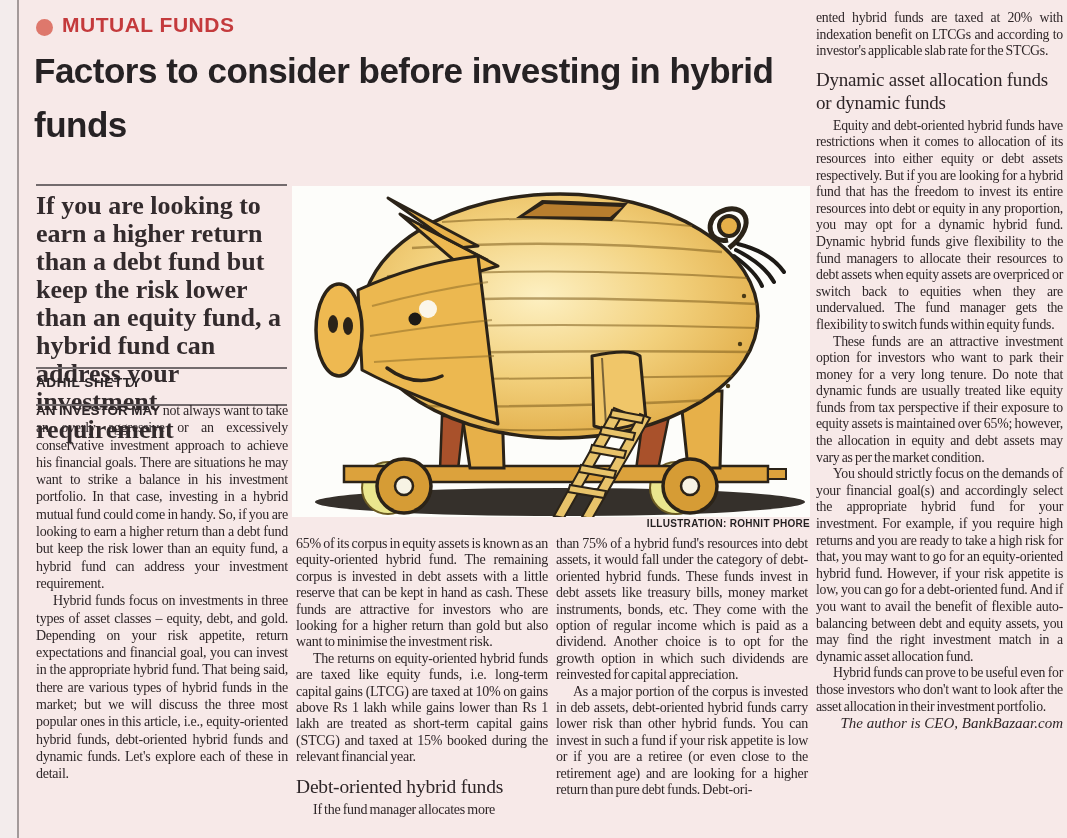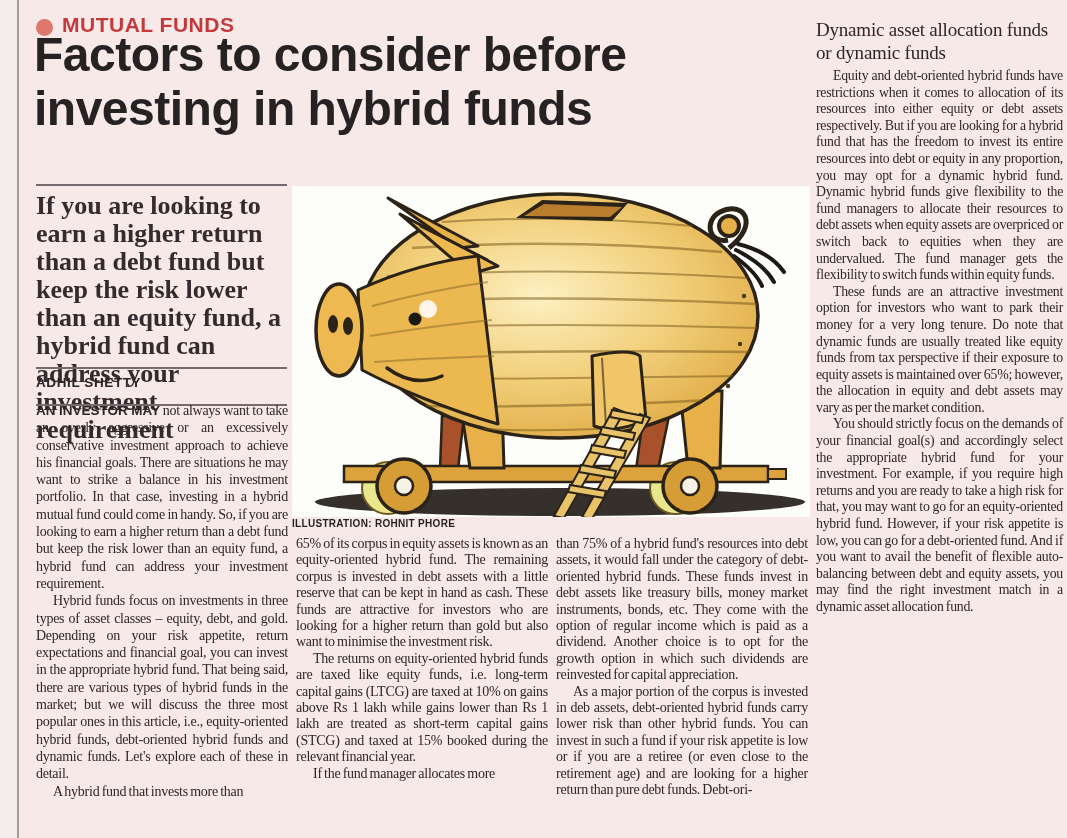--- a/index.html
+++ b/index.html
@@ -8,22 +8,22 @@
     background:#f7e9e8;color:#2e2628;
     font-family:"Liberation Serif", serif;
   }
   .edge-strip{position:absolute;left:0;top:0;width:17px;height:838px;
     background:#f3ecec;border-right:2px solid #a39a9a;}
   .kicker-dot{position:absolute;left:36px;top:19px;width:17px;height:17px;
     border-radius:50%;background:#de786c;}
   .kicker{position:absolute;left:62px;top:13px;
     font-family:"Liberation Sans", sans-serif;font-weight:700;font-size:21px;
     letter-spacing:.5px;color:#c43a3c;}
-  .headline{position:absolute;left:34px;top:28px;width:770px;
-    font-family:"Liberation Sans", sans-serif;font-weight:700;font-size:48px;
+  .headline{position:absolute;left:34px;top:44px;width:770px;
+    font-family:"Liberation Sans", sans-serif;font-weight:700;font-size:35px;
     line-height:54px;letter-spacing:-.5px;color:#262224;}
   .standfirst{position:absolute;left:36px;top:184px;width:251px;
     border-top:2px solid #736b6d;padding-top:6px;
     font-weight:700;font-size:26px;line-height:28px;color:#332b2d;}
   .byline-block{position:absolute;left:36px;top:367px;width:251px;
     border-top:2px solid #736b6d;border-bottom:2px solid #736b6d;
     padding:6px 0 14px;font-family:"Liberation Sans", sans-serif;font-weight:700;
     font-size:13.5px;letter-spacing:.6px;color:#2a2527;}
   .col{position:absolute;width:252px;text-align:justify;
     font-size:14px;line-height:17.2px;letter-spacing:-.25px;word-spacing:-1px;
@@ -35,21 +35,21 @@
   .lead-in{font-family:"Liberation Sans", sans-serif;font-weight:700;
     font-size:13.5px;letter-spacing:0;}
   .col1{left:36px;top:402px;height:436px;line-height:17.3px;}
   .col2{left:296px;top:536px;height:302px;line-height:16.4px;}
   .col3{left:556px;top:536px;height:302px;line-height:16.4px;}
   .col4{left:816px;top:10px;width:247px;height:828px;
     font-size:13.8px;line-height:16.6px;}
   .col4 .subhead{font-size:19px;line-height:23px;margin:8px 0 4px;}
   .panel{position:absolute;left:292px;top:186px;width:518px;height:331px;
     background:#fdfdfa;}
-  .credit{position:absolute;left:292px;top:518px;width:518px;text-align:left;
+  .credit{position:absolute;left:292px;top:518px;width:518px;text-align:right;
     font-family:"Liberation Sans", sans-serif;font-weight:700;font-size:10px;
     letter-spacing:.3px;color:#231f20;}
   .author-note{font-style:italic;text-align:right;font-size:15px;
     margin-top:10px;letter-spacing:0;word-spacing:0;}
 </style>
 </head>
 <body>
 
 <div class="edge-strip"></div>
 
@@ -155,32 +155,35 @@
       <circle cx="398" cy="300" r="9" fill="#f7f3e4" stroke="#2b2318" stroke-width="2.5"></circle>
     </g>
   </svg>
 </div>
 
 <div class="credit">ILLUSTRATION: ROHNIT PHORE</div>
 
 <div class="col col1">
   <p><span class="lead-in">AN INVESTOR MAY</span><span> not always want to take an overly aggressive or an excessively conservative investment approach to achieve his financial goals. There are situations he may want to strike a balance in his investment portfolio. In that case, investing in a hybrid mutual fund could come in handy. So, if you are looking to earn a higher return than a debt fund but keep the risk lower than an equity fund, a hybrid fund can address your investment requirement.</span></p>
   <p class="ind">Hybrid funds focus on investments in three types of asset classes – equity, debt, and gold. Depending on your risk appetite, return expectations and financial goal, you can invest in the appropriate hybrid fund. That being said, there are various types of hybrid funds in the market; but we will discuss the three most popular ones in this article, i.e., equity-oriented hybrid funds, debt-oriented hybrid funds and dynamic funds. Let's explore each of these in detail.</p>
-  <p class="ind">A hybrid fund that invests more than</p>
 </div>
 
 <div class="col col2">
   <p>65% of its corpus in equity assets is known as an equity-oriented hybrid fund. The remaining corpus is invested in debt assets with a little reserve that can be kept in hand as cash. These funds are attractive for investors who are looking for a higher return than gold but also want to minimise the investment risk.</p>
   <p class="ind">The returns on equity-oriented hybrid funds are taxed like equity funds, i.e. long-term capital gains (LTCG) are taxed at 10% on gains above Rs 1 lakh while gains lower than Rs 1 lakh are treated as short-term capital gains (STCG) and taxed at 15% booked during the relevant financial year.</p>
+  <h2 class="subhead">Debt-oriented hybrid funds</h2>
   <p class="ind">If the fund manager allocates more</p>
 </div>
 
 <div class="col col3">
   <p>than 75% of a hybrid fund's resources into debt assets, it would fall under the category of debt-oriented hybrid funds. These funds invest in debt assets like treasury bills, money market instruments, bonds, etc. They come with the option of regular income which is paid as a dividend. Another choice is to opt for the growth option in which such dividends are reinvested for capital appreciation.</p>
   <p class="ind">As a major portion of the corpus is invested in deb assets, debt-oriented hybrid funds carry lower risk than other hybrid funds. You can invest in such a fund if your risk appetite is low or if you are a retiree (or even close to the retirement age) and are looking for a higher return than pure debt funds. Debt-ori-</p>
 </div>
 
 <div class="col col4">
+  <p>ented hybrid funds are taxed at 20% with indexation benefit on LTCGs and according to investor's applicable slab rate for the STCGs.</p>
   <h2 class="subhead">Dynamic asset allocation funds or dynamic funds</h2>
   <p class="ind">Equity and debt-oriented hybrid funds have restrictions when it comes to allocation of its resources into either equity or debt assets respectively. But if you are looking for a hybrid fund that has the freedom to invest its entire resources into debt or equity in any proportion, you may opt for a dynamic hybrid fund. Dynamic hybrid funds give flexibility to the fund managers to allocate their resources to debt assets when equity assets are overpriced or switch back to equities when they are undervalued. The fund manager gets the flexibility to switch funds within equity funds.</p>
   <p class="ind">These funds are an attractive investment option for investors who want to park their money for a very long tenure. Do note that dynamic funds are usually treated like equity funds from tax perspective if their exposure to equity assets is maintained over 65%; however, the allocation in equity and debt assets may vary as per the market condition.</p>
   <p class="ind">You should strictly focus on the demands of your financial goal(s) and accordingly select the appropriate hybrid fund for your investment. For example, if you require high returns and you are ready to take a high risk for that, you may want to go for an equity-oriented hybrid fund. However, if your risk appetite is low, you can go for a debt-oriented fund. And if you want to avail the benefit of flexible auto-balancing between debt and equity assets, you may find the right investment match in a dynamic asset allocation fund.</p>
+  <p class="ind">Hybrid funds can prove to be useful even for those investors who don't want to look after the asset allocation in their investment portfolio.</p>
+  <p class="author-note">The author is CEO, BankBazaar.com</p>
 </div>
 
 </body></html>

